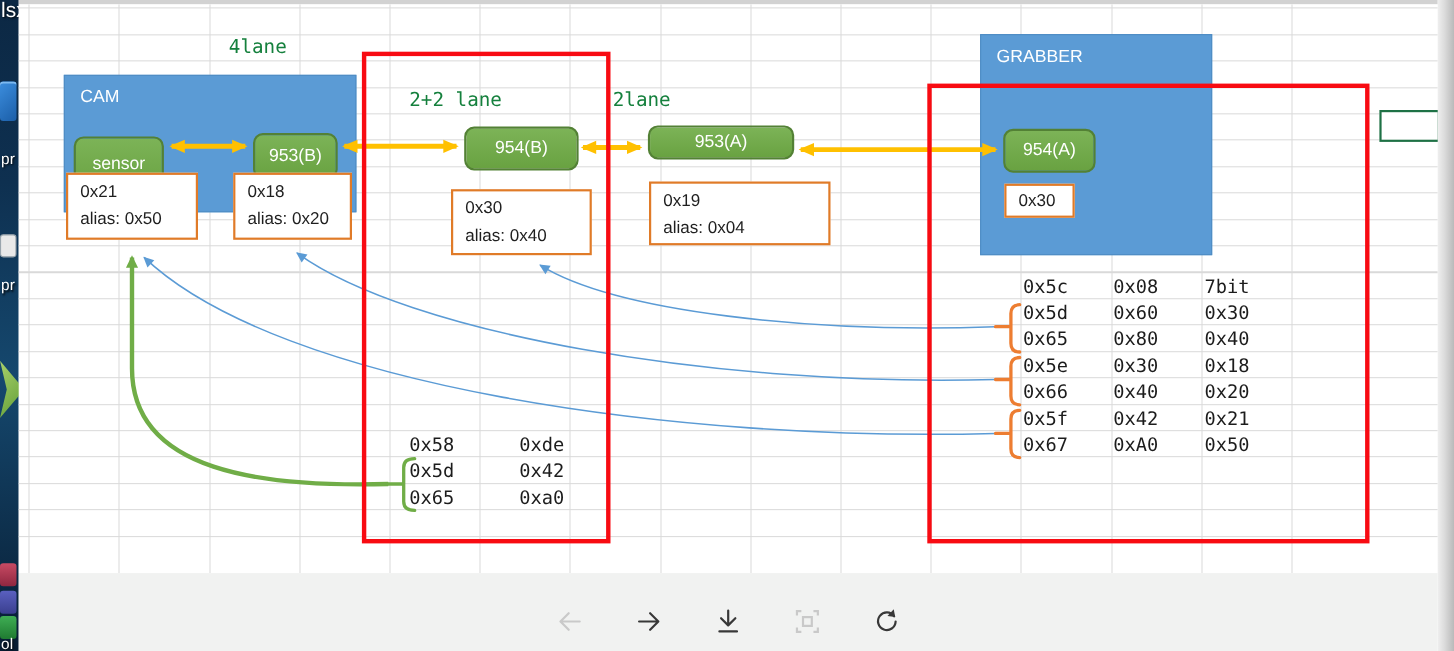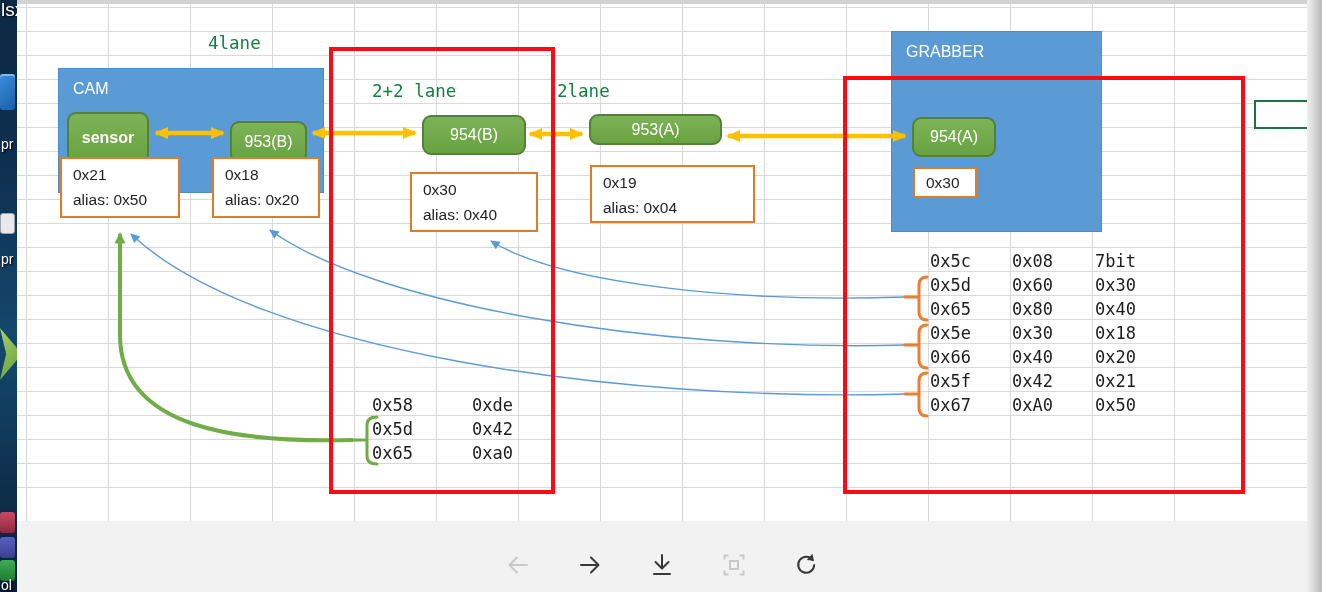--- a/index.html
+++ b/index.html
@@ -69,21 +69,21 @@
   <div class="topstrip"></div>
   <div class="canvas"></div>
 
   <div class="bluebox" style="left:891px;top:31px;width:211px;height:201px;">
     <div class="title">GRABBER</div>
   </div>
   <div class="bluebox" style="left:58px;top:68px;width:266px;height:125px;">
     <div class="title">CAM</div>
   </div>
 
-  <div class="node" style="left:67px;top:112px;width:82px;height:52px;font-weight:bold;">sensor</div>
+  <div class="node" style="left:67px;top:124px;width:82px;height:52px;">sensor</div>
   <div class="node" style="left:230px;top:121px;width:77px;height:42px;">953(B)</div>
   <div class="node" style="left:422px;top:115px;width:104px;height:40px;">954(B)</div>
   <div class="node" style="left:589px;top:114px;width:133px;height:31px;">953(A)</div>
   <div class="node" style="left:912px;top:117px;width:84px;height:40px;">954(A)</div>
 
   <div class="addr" style="left:60px;top:157px;width:120px;height:61px;">
     <div>0x21</div>
     <div>alias: 0x50</div>
   </div>
   <div class="addr" style="left:212px;top:157px;width:108px;height:61px;">

